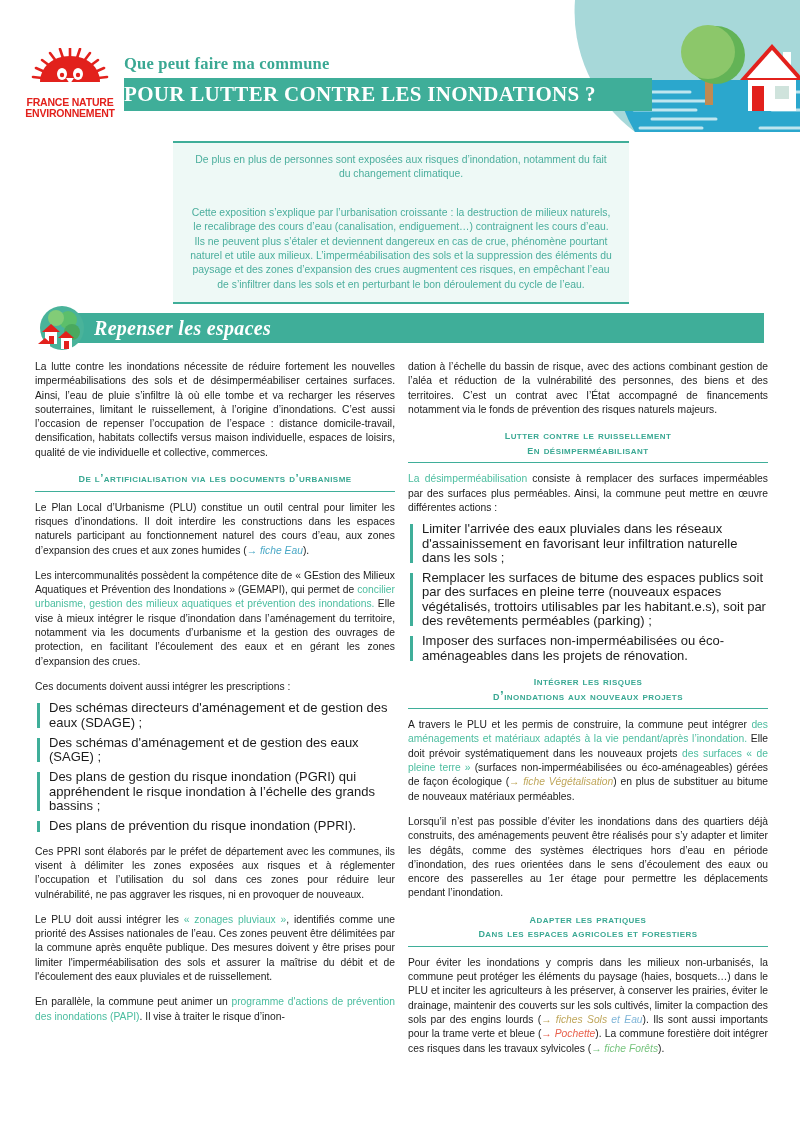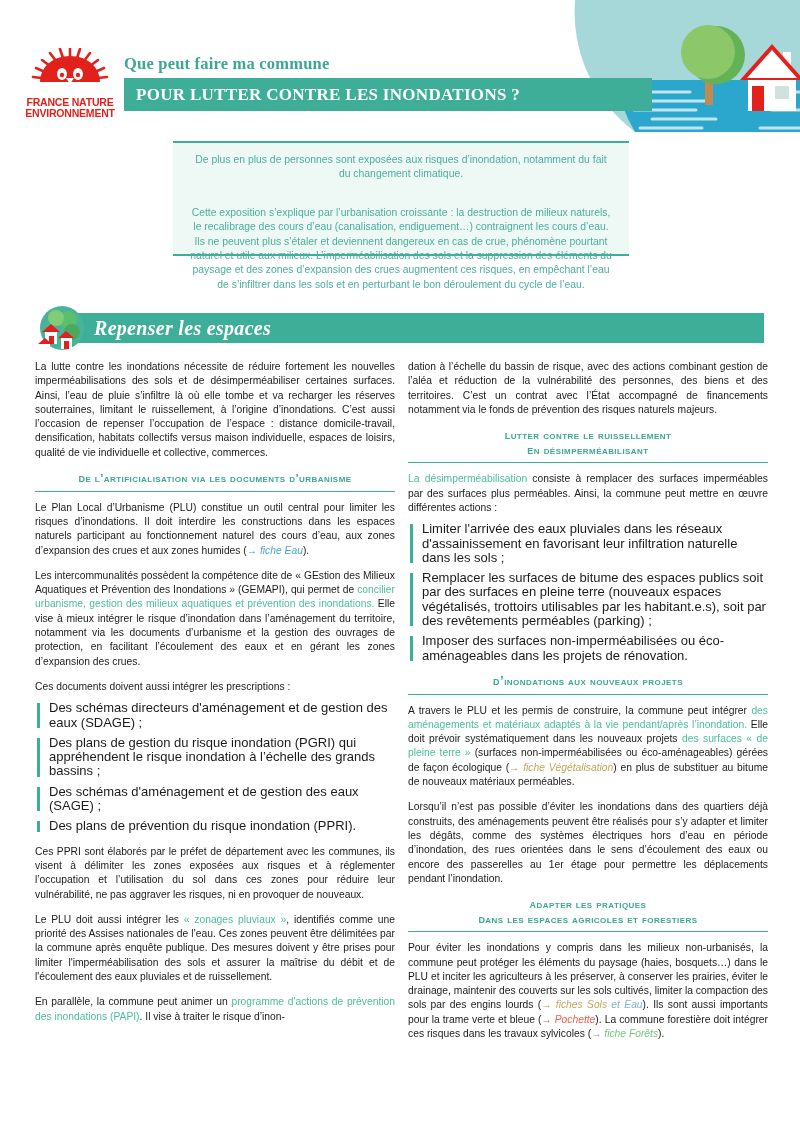--- a/index.html
+++ b/index.html
@@ -78,31 +78,30 @@
     position: absolute;
     left: 124px; top: 78px;
     width: 528px; height: 33px;
     background: #3fae99;
     display: flex; align-items: center;
   }
   .title-bar .title {
     color: #ffffff;
     font-family: "Liberation Serif", serif;
     font-weight: bold;
-    font-size: 17px;
+    font-size: 21px;
     letter-spacing: 0.3px;
-    padding-left: 12px;
     white-space: nowrap;
   }
 
   
   .intro-box {
     position: absolute;
     left: 173px; top: 141px;
-    width: 456px; height: 115px;
+    width: 456px; height: 163px;
     background: #eef9f6;
     border-top: 2px solid #3fae99;
     border-bottom: 2px solid #3fae99;
     padding: 10px 16px 8px 16px;
   }
   .intro-box p {
     color: #4bae9d;
     font-size: 10.4px;
     line-height: 14.4px;
     text-align: center;
@@ -323,22 +322,22 @@
     </div>
 
     <p class="body-p"><span>Le Plan Local d’Urbanisme (PLU) constitue un outil central pour limiter les risques d’inondations. Il doit interdire les constructions dans les espaces naturels participant au fonctionnement naturel des cours d’eau, aux zones d’expansion des crues et aux zones humides (</span><span class="fiche">→ fiche Eau</span><span>).</span></p>
 
     <p class="body-p"><span>Les intercommunalités possèdent la compétence dite de « GEstion des Milieux Aquatiques et Prévention des Inondations » (GEMAPI), qui permet de </span><span class="hl">concilier urbanisme, gestion des milieux aquatiques et prévention des inondations.</span><span> Elle vise à mieux intégrer le risque d’inondation dans l’aménagement du territoire, notamment via les documents d’urbanisme et la gestion des ouvrages de protection, en facilitant l’écoulement des eaux et en gérant les zones d’expansion des crues.</span></p>
 
     <p class="body-p tight">Ces documents doivent aussi intégrer les prescriptions :</p>
 
     <ul class="bullets">
       <li>Des schémas directeurs d'aménagement et de gestion des eaux (SDAGE) ;</li>
+      <li>Des schémas d'aménagement et de gestion des eaux (SAGE) ;</li>
       <li>Des plans de gestion du risque inondation (PGRI) qui appréhendent le risque inondation à l’échelle des grands bassins ;</li>
-      <li>Des schémas d'aménagement et de gestion des eaux (SAGE) ;</li>
       <li>Des plans de prévention du risque inondation (PPRI).</li>
     </ul>
 
     <p class="body-p">Ces PPRI sont élaborés par le préfet de département avec les communes, ils visent à délimiter les zones exposées aux risques et à réglementer l’occupation et l’utilisation du sol dans ces zones pour réduire leur vulnérabilité, ne pas aggraver les risques, ni en provoquer de nouveaux.</p>
 
     <p class="body-p"><span>Le PLU doit aussi intégrer les </span><span class="hl">« zonages pluviaux »</span><span>, identifiés comme une priorité des Assises nationales de l’eau. Ces zones peuvent être délimitées par la commune après enquête publique. Des mesures doivent y être prises pour limiter l'imperméabilisation des sols et assurer la maîtrise du débit et de l'écoulement des eaux pluviales et de ruissellement.</span></p>
 
     <p class="body-p"><span>En parallèle, la commune peut animer un </span><span class="hl">programme d'actions de prévention des inondations (PAPI)</span><span>. Il vise à traiter le risque d’inon-</span></p>
   </div>
 
@@ -353,20 +352,21 @@
 
     <p class="body-p tight"><span class="hl">La désimperméabilisation</span><span> consiste à remplacer des surfaces imperméables par des surfaces plus perméables. Ainsi, la commune peut mettre en œuvre différentes actions :</span></p>
 
     <ul class="bullets">
       <li>Limiter l'arrivée des eaux pluviales dans les réseaux d'assainissement en favorisant leur infiltration naturelle dans les sols ;</li>
       <li>Remplacer les surfaces de bitume des espaces publics soit par des surfaces en pleine terre (nouveaux espaces végétalisés, trottoirs utilisables par les habitant.e.s), soit par des revêtements perméables (parking) ;</li>
       <li>Imposer des surfaces non-imperméabilisées ou éco-aménageables dans les projets de rénovation.</li>
     </ul>
 
     <div class="sub-head">
+      <span class="sh-line">Intégrer les risques</span>
       <span class="sh-line">d’inondations aux nouveaux projets</span>
     </div>
 
     <p class="body-p"><span>A travers le PLU et les permis de construire, la commune peut intégrer </span><span class="hl">des aménagements et matériaux adaptés à la vie pendant/après l’inondation.</span><span> Elle doit prévoir systématiquement dans les nouveaux projets </span><span class="hl">des surfaces « de pleine terre »</span><span> (surfaces non-imperméabilisées ou éco-aménageables) gérées de façon écologique (</span><span class="fiche-olive">→ fiche Végétalisation</span><span>) en plus de substituer au bitume de nouveaux matériaux perméables.</span></p>
 
     <p class="body-p">Lorsqu’il n’est pas possible d’éviter les inondations dans des quartiers déjà construits, des aménagements peuvent être réalisés pour s’y adapter et limiter les dégâts, comme des systèmes électriques hors d’eau en période d’inondation, des rues orientées dans le sens d’écoulement des eaux ou encore des passerelles au 1er étage pour permettre les déplacements pendant l’inondation.</p>
 
     <div class="sub-head">
       <span class="sh-line">Adapter les pratiques</span>
       <span class="sh-line">dans les espaces agricoles et forestiers</span>

